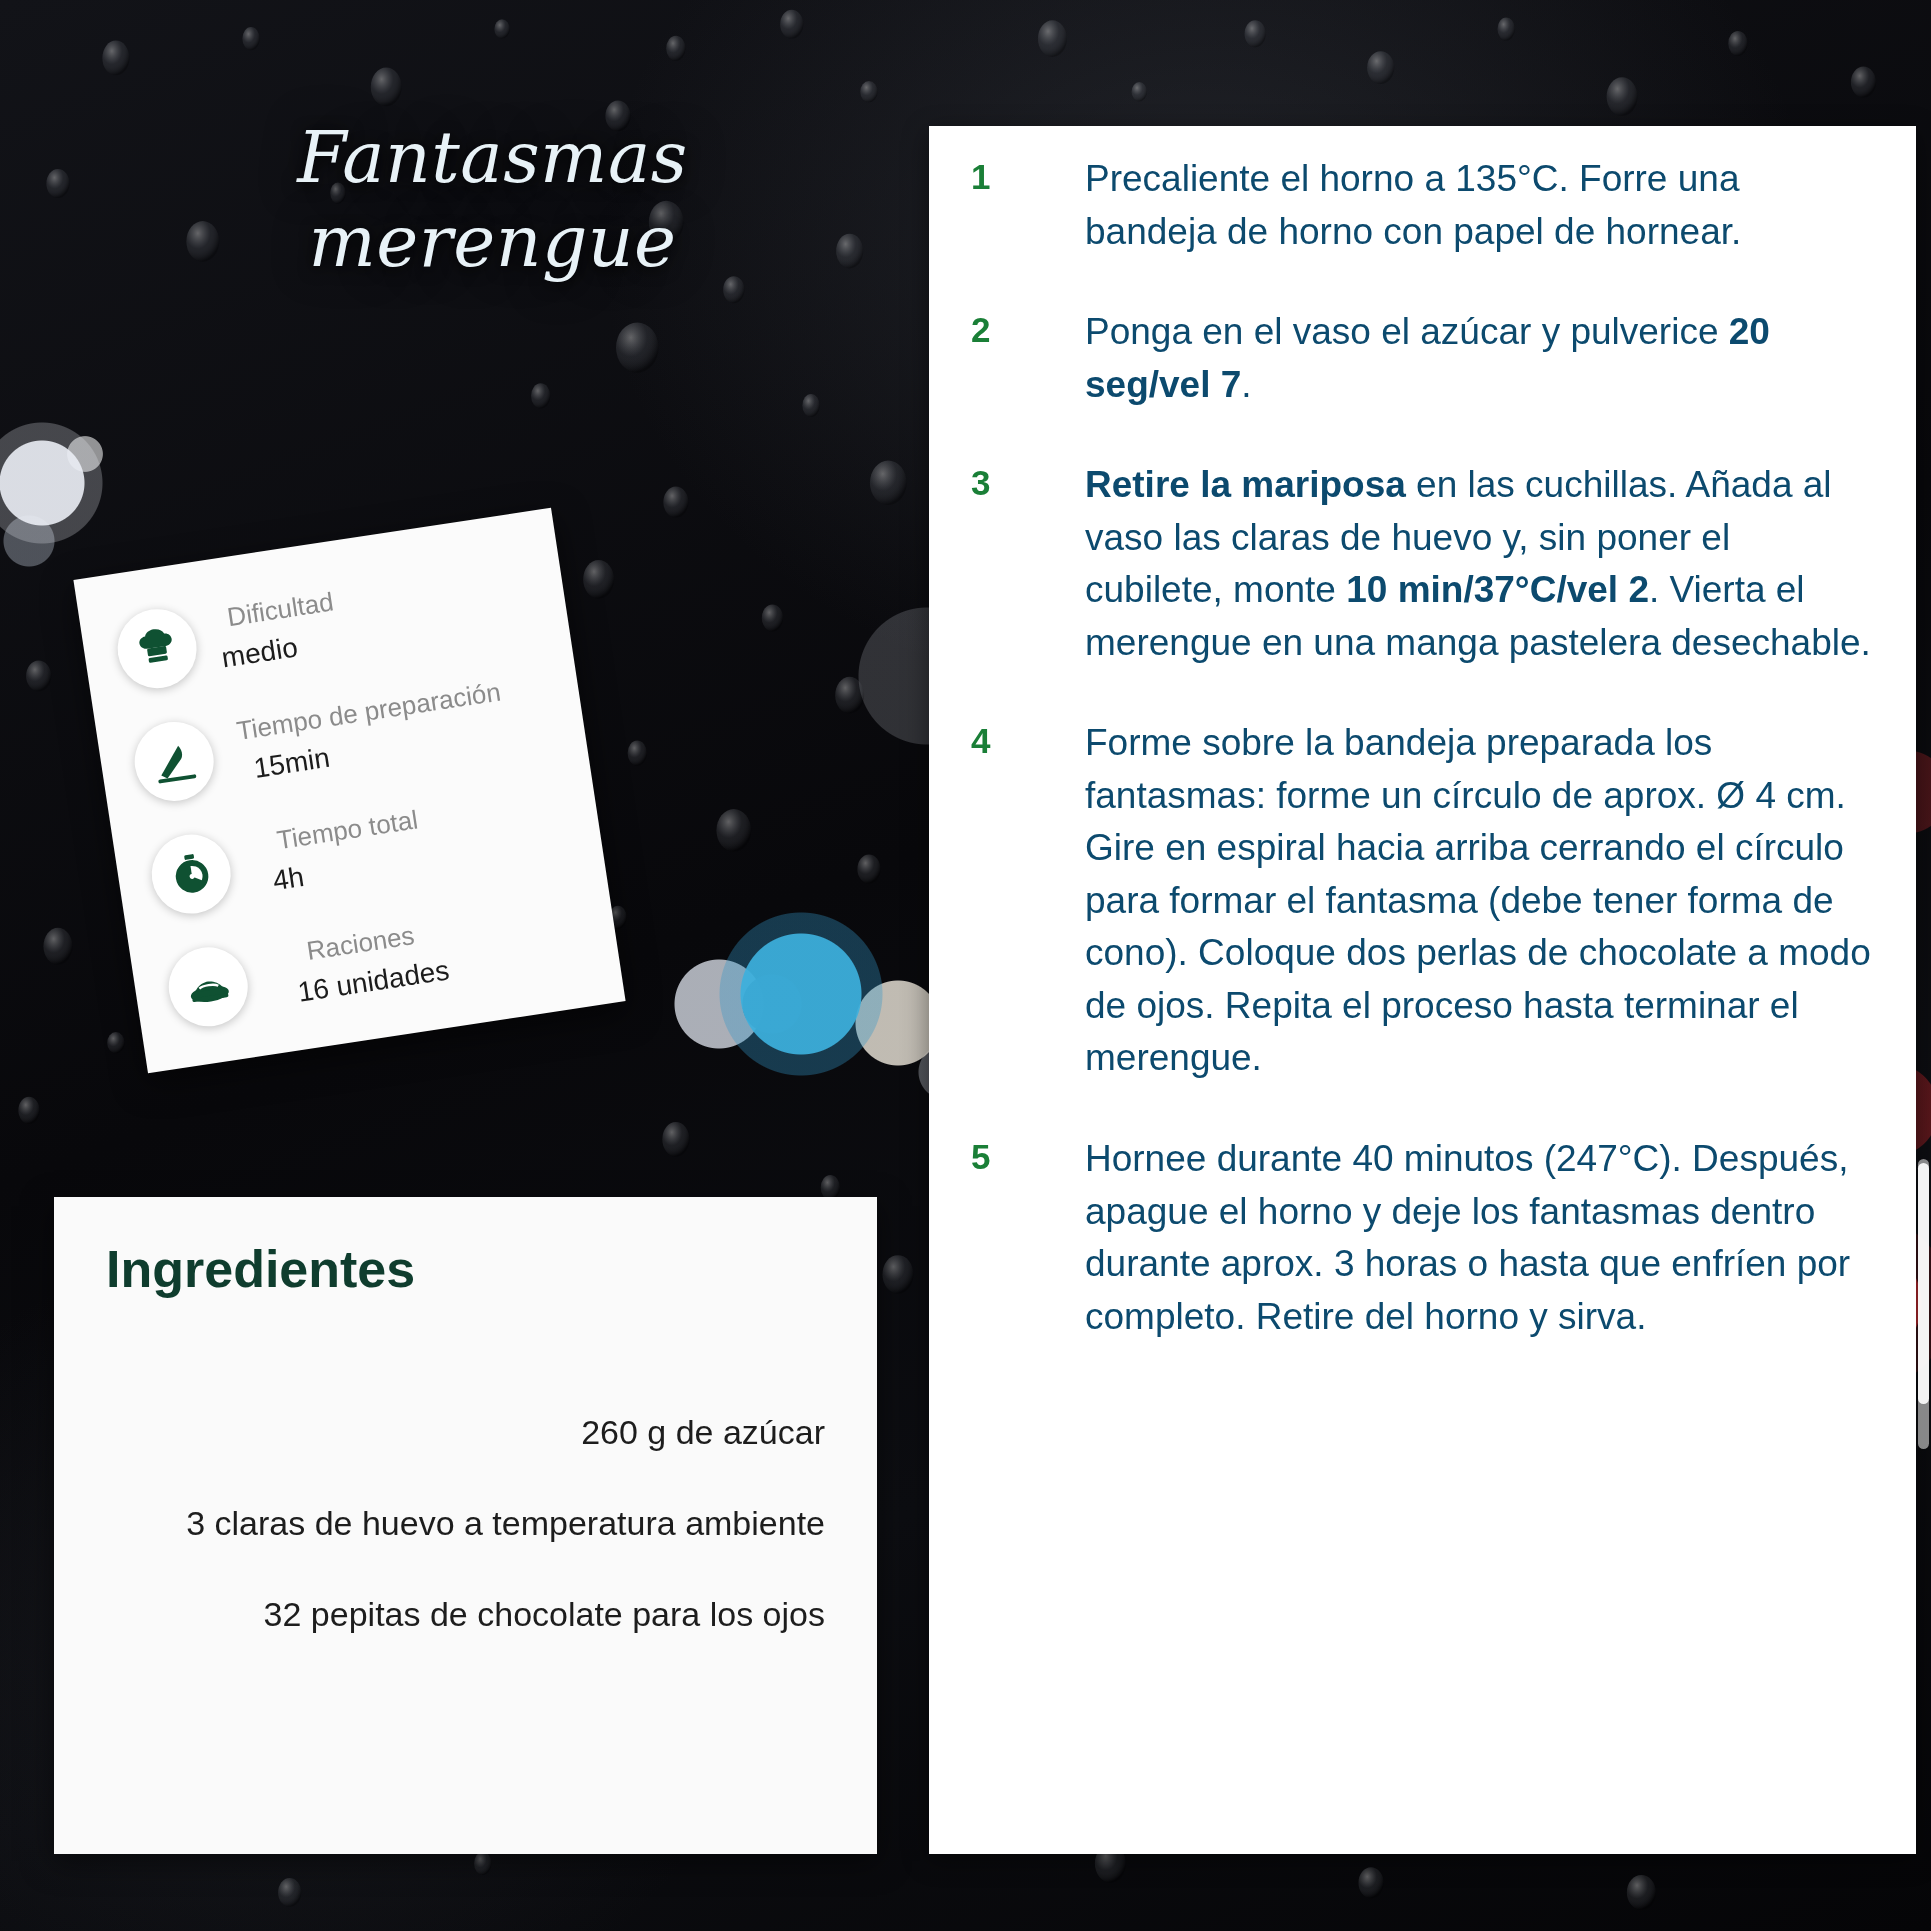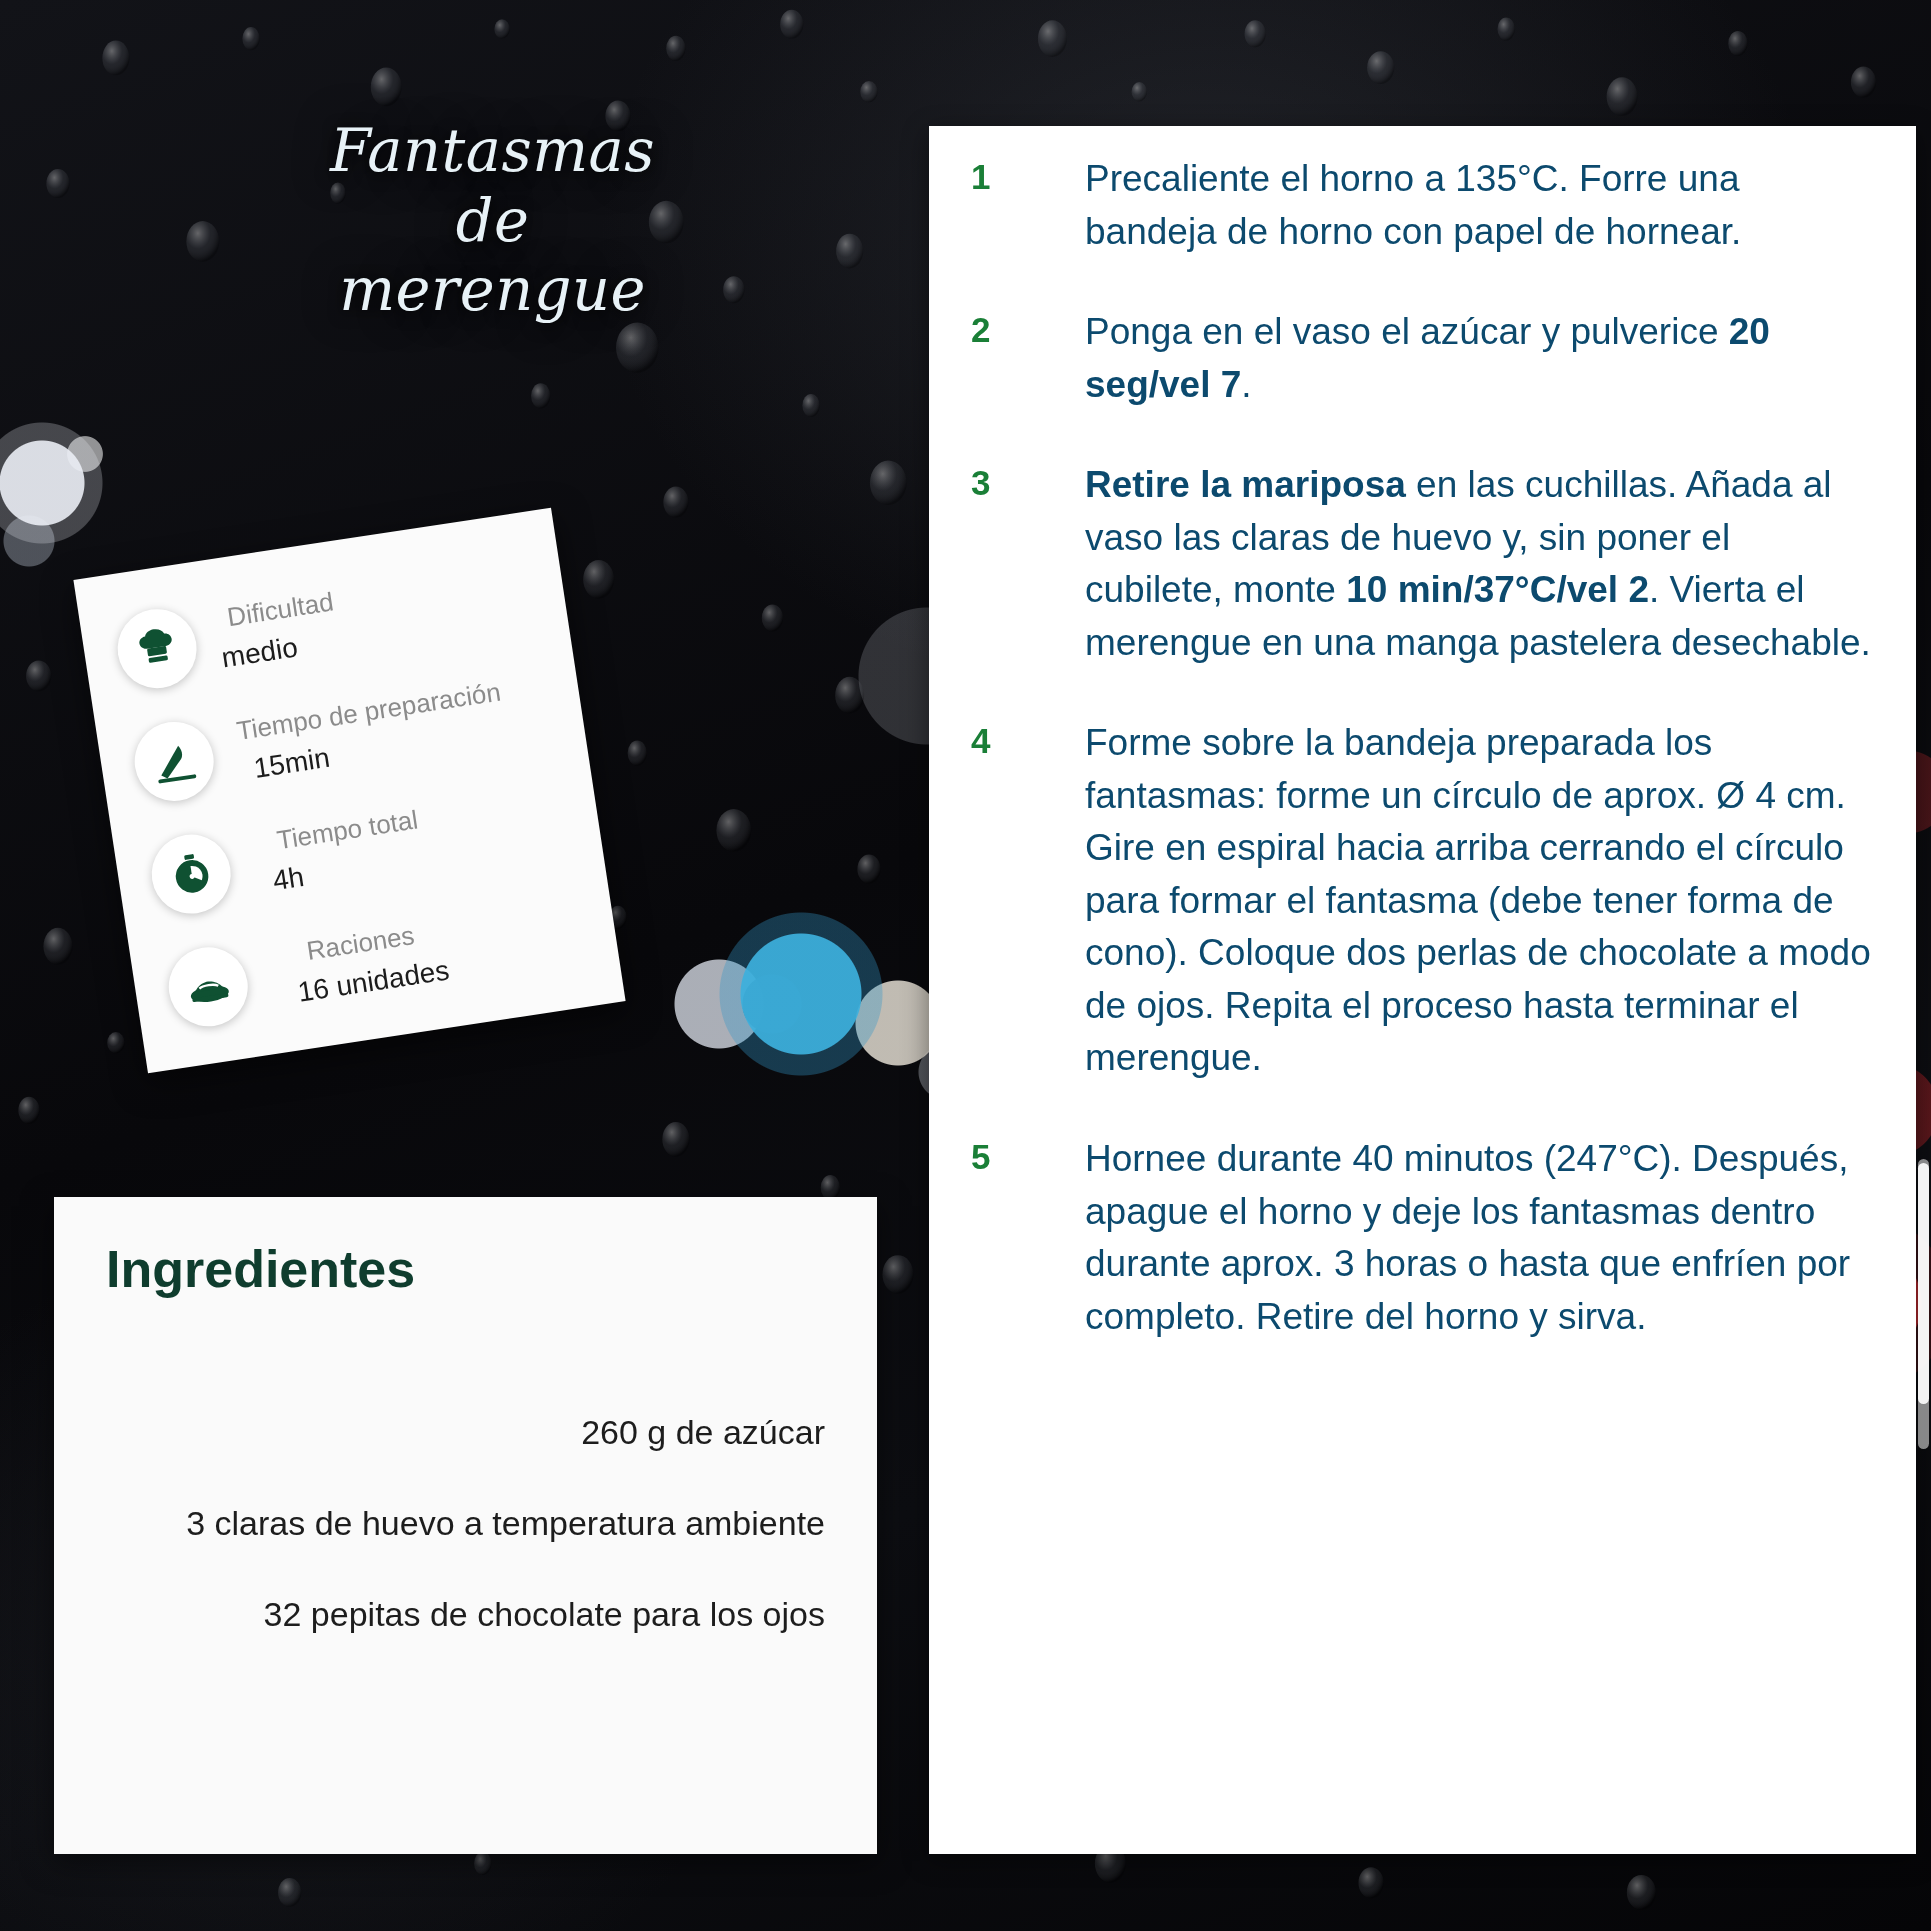--- a/index.html
+++ b/index.html
@@ -48,21 +48,21 @@
   }
   
   #title {
     position: absolute;
     left: 145px;
     top: 116px;
     width: 695px;
     text-align: center;
     font-family: "DejaVu Serif", "Liberation Serif", serif;
     font-style: italic;
-    font-size: 59px;
+    font-size: 71px;
     line-height: 1.18;
     color: #e8f2f7;
     text-shadow: 0 2.9px 15.4px rgba(0,0,0,0.85), 0 0 39px rgba(0,0,0,0.6);
     letter-spacing: 0.5px;
   }
 
   
   #meta-card {
     position: absolute;
     left: 108px;
@@ -256,21 +256,20 @@
       <ellipse cx="1960" cy="300" rx="14" ry="18"></ellipse>
       <ellipse cx="1880" cy="430" rx="10" ry="13"></ellipse>
       <ellipse cx="1940" cy="560" rx="12" ry="15"></ellipse>
       <ellipse cx="1855" cy="660" rx="9" ry="11"></ellipse>
     </g>
   </svg>
 </div>
 
 <div id="title">
   <div>Fantasmas</div>
-  <div>de</div>
   <div>merengue</div>
 </div>
 
 <div id="meta-card">
 
   <div class="meta-row">
     <span class="meta-icon">
       <svg width="46" height="46" viewBox="0 0 48 48" xmlns="http://www.w3.org/2000/svg">
         <path d="M13 22c-4 0-7-3-7-6.5S9 9 13 9c1-3.5 5-6 10-6s9 2.5 10 6c4 0 7 3 7 6.5S37 22 33 22z" fill="#0f5132"></path>
         <rect x="13" y="22" width="20" height="8" rx="1.5" fill="#0f5132"></rect>

